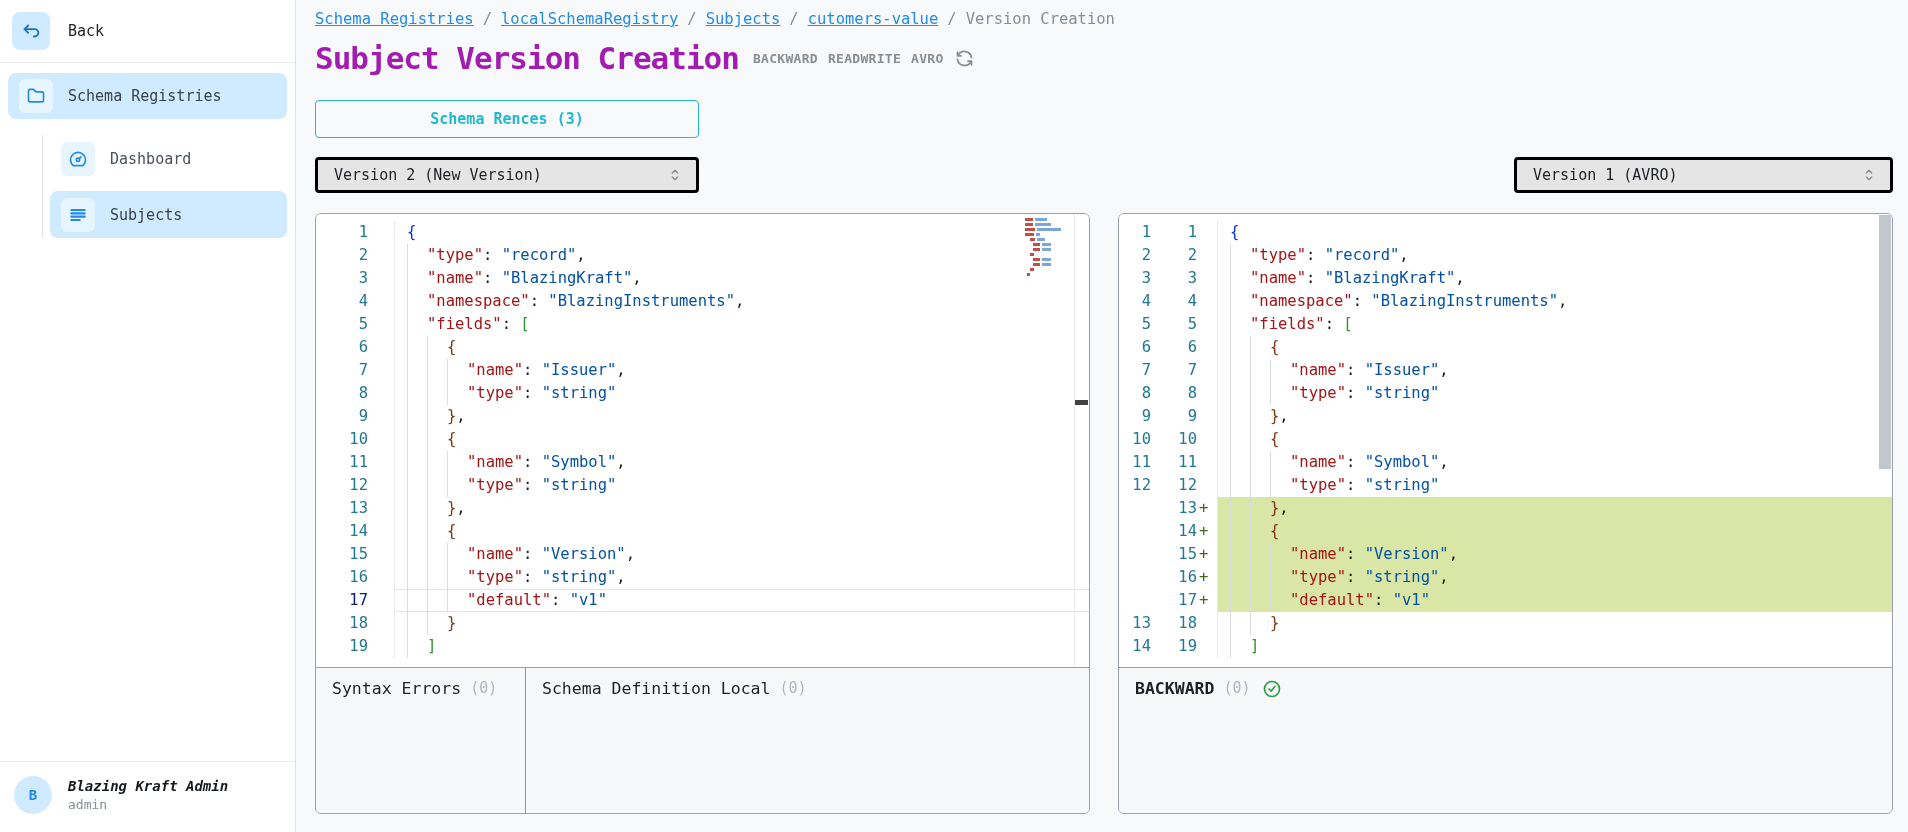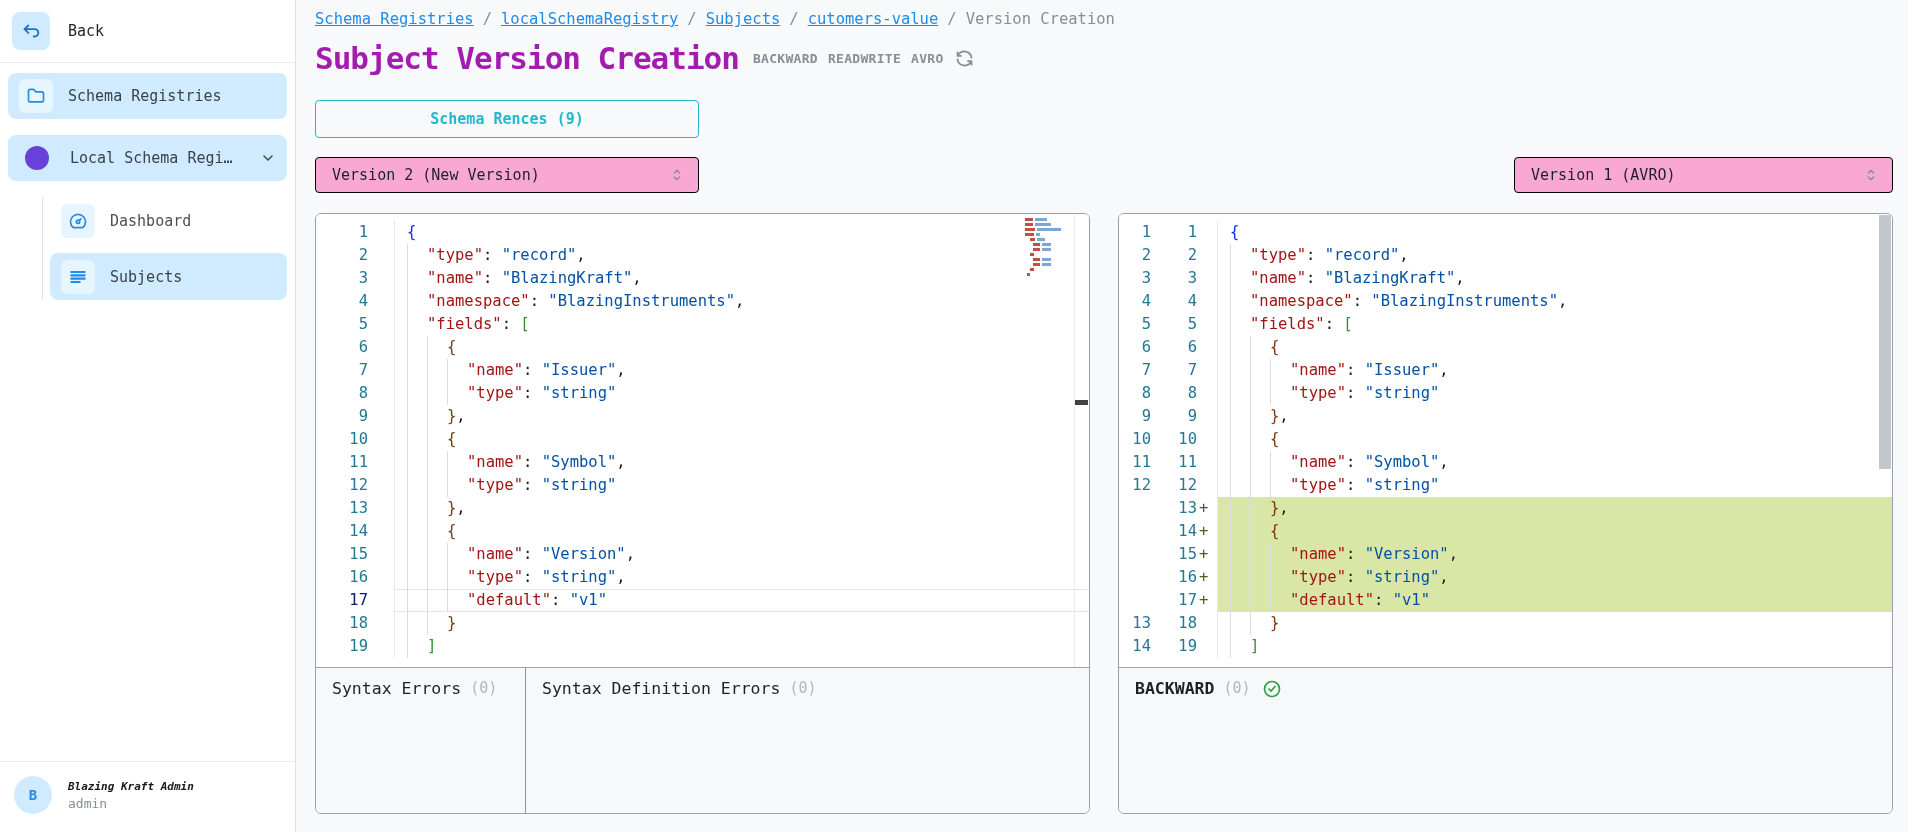--- a/index.html
+++ b/index.html
@@ -23,38 +23,38 @@
   .iconbox2 { width:34px; height:34px; border-radius:6px; background:#e7f5ff; color:#228be6; display:flex; align-items:center; justify-content:center; flex:none; }
   .avatar-dot { width:24px; height:24px; border-radius:50%; background:#6741d9; flex:none; margin:0 6px 0 6px; }
   .trunc { white-space:nowrap; overflow:hidden; text-overflow:clip; }
   .chev { margin-left:auto; color:#495057; display:flex; flex:none; }
   .sub-group { margin-left:34px; border-left:1px solid #dee2e6; padding-left:7px; }
   .sub-group .side-item { margin-bottom:9px; height:47px; }
   .lbl-dim { color:#4a5158; }
   .spacer { flex:1; }
   .user-row { border-top:1px solid #e9ecef; padding:14px 14px 18px 14px; display:flex; gap:16px; align-items:center; cursor:pointer; }
   .user-avatar { width:38px; height:38px; border-radius:50%; background:#d0ebff; color:#228be6; font-weight:700; display:flex; align-items:center; justify-content:center; font-size:14px; flex:none; }
-  .user-name { font-style:italic; font-weight:700; font-size:11px; color:#16191d; }
+  .user-name { font-style:italic; font-weight:700; font-size:14px; color:#16191d; }
   .user-role { font-size:13px; color:#868e96; margin-top:3px; }
   
   .main { flex:1; min-width:0; padding:8px 15px 0 19px; }
   .breadcrumb { font-size:15.5px; margin:2px 0 10px 0; color:#868e96; white-space:nowrap; }
   .breadcrumb a { color:#228be6; text-decoration:underline; cursor:pointer; }
   .breadcrumb .sep { margin:0 9px; color:#868e96; }
   .crumb-current { color:#868e96;margin-top:8px; }
   .title-row { display:flex; align-items:center; margin-bottom:22px; }
   h1 { font-size:31px; line-height:40px; margin:0; color:#a21caf; font-weight:700; letter-spacing:-1px; }
   .badge { color:#868e96; font-weight:700; font-size:13px; letter-spacing:.3px; margin-left:10px; }
   .badge:first-of-type { margin-left:14px; }
   .refresh { color:#868e96; margin-left:10px; display:flex; cursor:pointer; }
   .btn-row { display:flex; gap:17px; margin-bottom:19px; }
   .btn-outline { width:384px; height:38px; border:1px solid #22b8cf; color:#22b8cf; background:transparent; border-radius:4px; font-weight:700; font-size:15px; font-family:inherit; cursor:pointer; }
   .btn-primary { width:384px; height:38px; background:#228be6; color:#fff; border:none; border-radius:4px; font-weight:700; font-size:15px; font-family:inherit; display:flex; align-items:center; justify-content:center; gap:11px; cursor:pointer; }
   .select-row { display:flex; justify-content:space-between; margin-bottom:20px; }
-  .select { width:384px; height:36px; background:#f9a8d4; border:1px solid #000000; border-radius:4px; display:flex; align-items:center; justify-content:space-between; padding:0 13px 0 16px; font-size:15px; color:#1d2127; cursor:pointer; }
+  .select { width:384px; height:36px; background:#e5e5e5; border:3px solid #000000; border-radius:4px; display:flex; align-items:center; justify-content:space-between; padding:0 13px 0 16px; font-size:15px; color:#1d2127; cursor:pointer; }
   .select.right { width:379px; }
   .sel-icon { color:#868e96; display:flex; }
   
   .cols { display:flex; gap:28px; }
   .col { flex:1; min-width:0; border:1px solid #99a0ac; border-radius:6px; overflow:hidden; background:#fff; }
   .editor { position:relative; height:453px; background:#fff; overflow:hidden; padding-top:7px; }
   .crow { display:flex; height:23px; line-height:23px; font-size:15.5px; white-space:pre; }
   .gut { flex:none; width:78px; text-align:right; padding-right:26px; color:#237893; }
   .gut.go { width:40px; padding-right:8px; }
   .gut.gm { width:40px; padding-right:2px; }
@@ -100,29 +100,20 @@
   <div class="side-divider"></div>
   <nav class="side-nav">
     <div class="side-item active">
       <span class="iconbox2">
         <svg width="20" height="20" viewBox="0 0 24 24" fill="none" stroke="currentColor" stroke-width="2" stroke-linecap="round" stroke-linejoin="round">
             <path d="M5 4h4l3 3h7a2 2 0 0 1 2 2v8a2 2 0 0 1-2 2H5a2 2 0 0 1-2-2V6a2 2 0 0 1 2-2z"></path>
           </svg>
       </span>
       <span class="side-label">Schema Registries</span>
     </div>
-    <div class="side-item active">
-      <span class="avatar-dot"></span>
-      <span class="side-label trunc">Local Schema Regi…</span>
-      <span class="chev">
-        <svg width="16" height="16" viewBox="0 0 24 24" fill="none" stroke="currentColor" stroke-width="2.4" stroke-linecap="round" stroke-linejoin="round">
-            <path d="M6 9l6 6 6-6"></path>
-          </svg>
-      </span>
-    </div>
     <div class="sub-group">
       <div class="side-item">
         <span class="iconbox2">
           <svg width="20" height="20" viewBox="0 0 24 24" fill="none" stroke="currentColor" stroke-width="2" stroke-linecap="round" stroke-linejoin="round">
               <circle cx="12" cy="13" r="2"></circle>
               <path d="M13.45 11.55l2.05-2.05"></path>
               <path d="M6.4 20a9 9 0 1 1 11.2 0z"></path>
             </svg>
         </span>
         <span class="side-label lbl-dim">Dashboard</span>
@@ -163,21 +154,21 @@
     <span class="badge">AVRO</span>
     <span class="refresh">
       <svg width="21" height="21" viewBox="0 0 24 24" fill="none" stroke="currentColor" stroke-width="2" stroke-linecap="round" stroke-linejoin="round">
           <path d="M20 11a8.1 8.1 0 0 0-15.5-2m-.5-4v4h4"></path>
           <path d="M4 13a8.1 8.1 0 0 0 15.5 2m.5 4v-4h-4"></path>
         </svg>
     </span>
   </div>
 
   <div class="btn-row">
-    <button class="btn-outline">Schema Rences (9)</button>
+    <button class="btn-outline">Schema Rences (3)</button>
   </div>
 
   <div class="select-row">
     <div class="select">
       <span>Version 2 (New Version)</span>
       <span class="sel-icon">
           <svg width="16" height="16" viewBox="0 0 24 24" fill="none" stroke="currentColor" stroke-width="2" stroke-linecap="round" stroke-linejoin="round">
             <path d="M8 9l4-4 4 4"></path>
             <path d="M8 15l4 4 4-4"></path>
           </svg>
@@ -275,21 +266,21 @@
       </div>
       <div class="panel split">
         <div class="panel-col first">
           <div class="panel-head">
             <span class="pl">Syntax Errors</span>
             <span class="pc">(0)</span>
           </div>
         </div>
         <div class="panel-col rest">
           <div class="panel-head">
-            <span class="pl">Syntax Definition Errors</span>
+            <span class="pl">Schema Definition Local</span>
             <span class="pc">(0)</span>
           </div>
         </div>
       </div>
     </div>
 
     <div class="col">
       <div class="editor">
         <div>
             <div class="crow"><span class="gut go">1</span><span class="gut gm">1</span><span class="plus"></span><span class="ccode"><span class="tk-b1">{</span></span></div>

